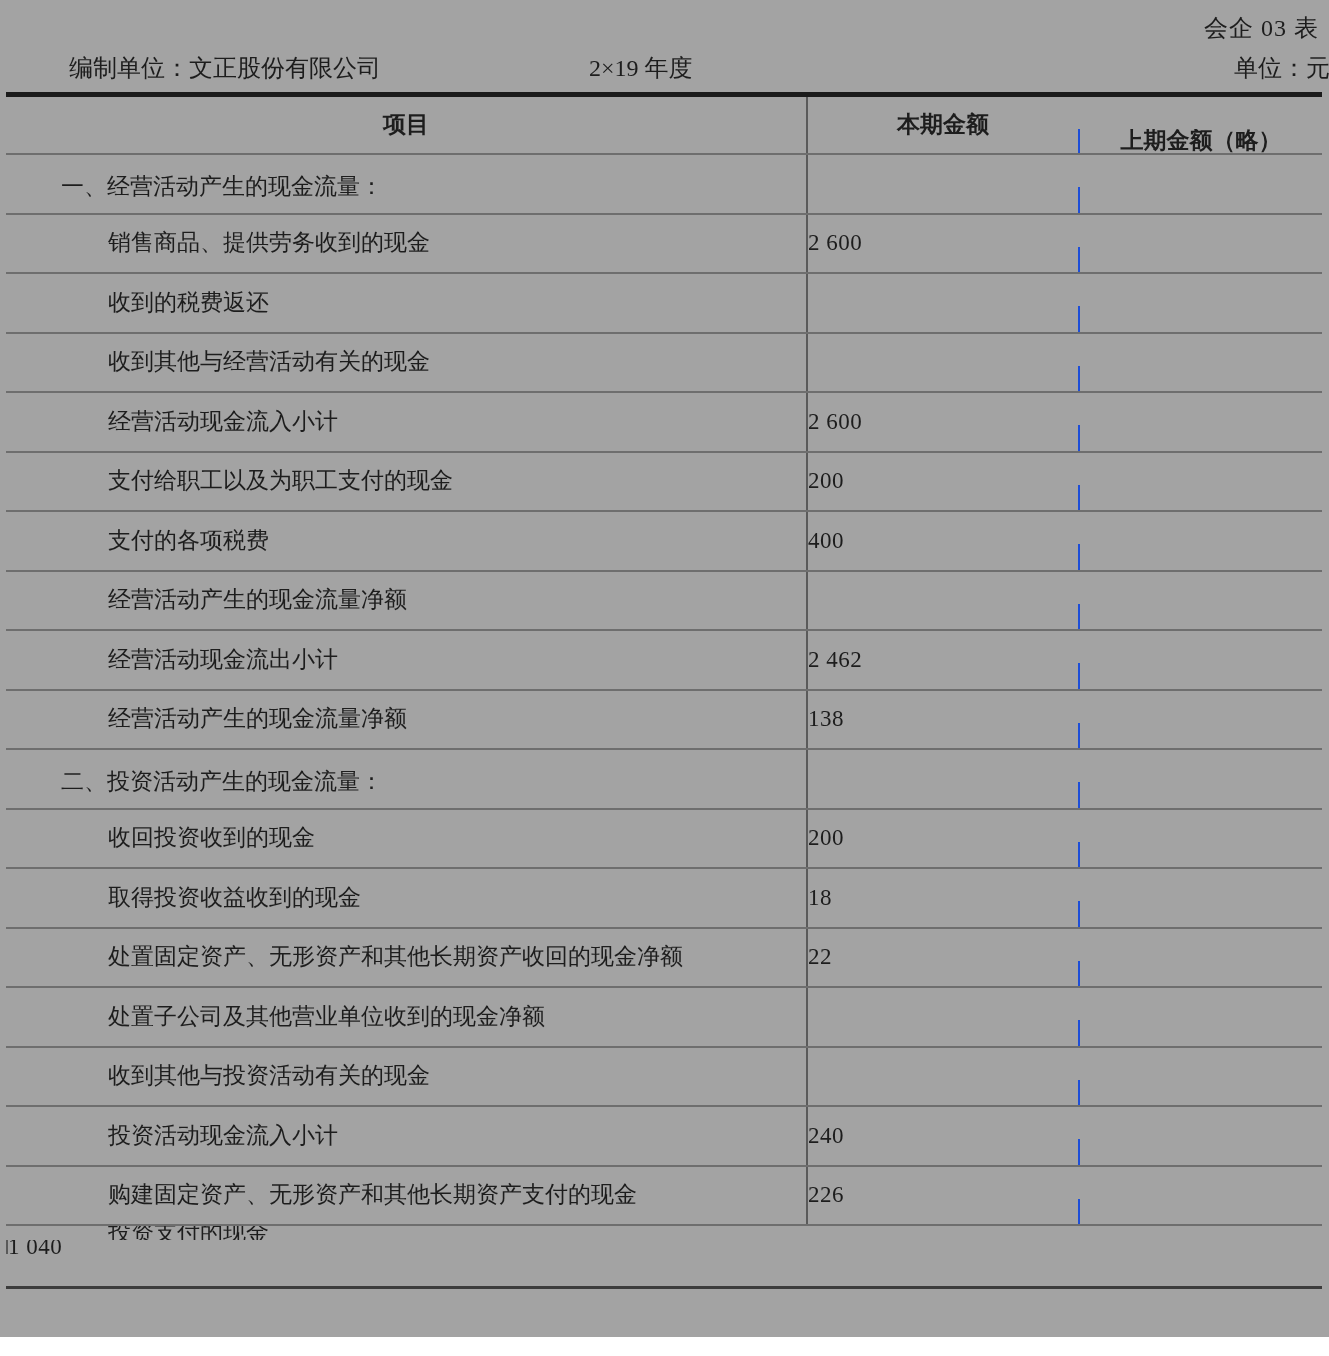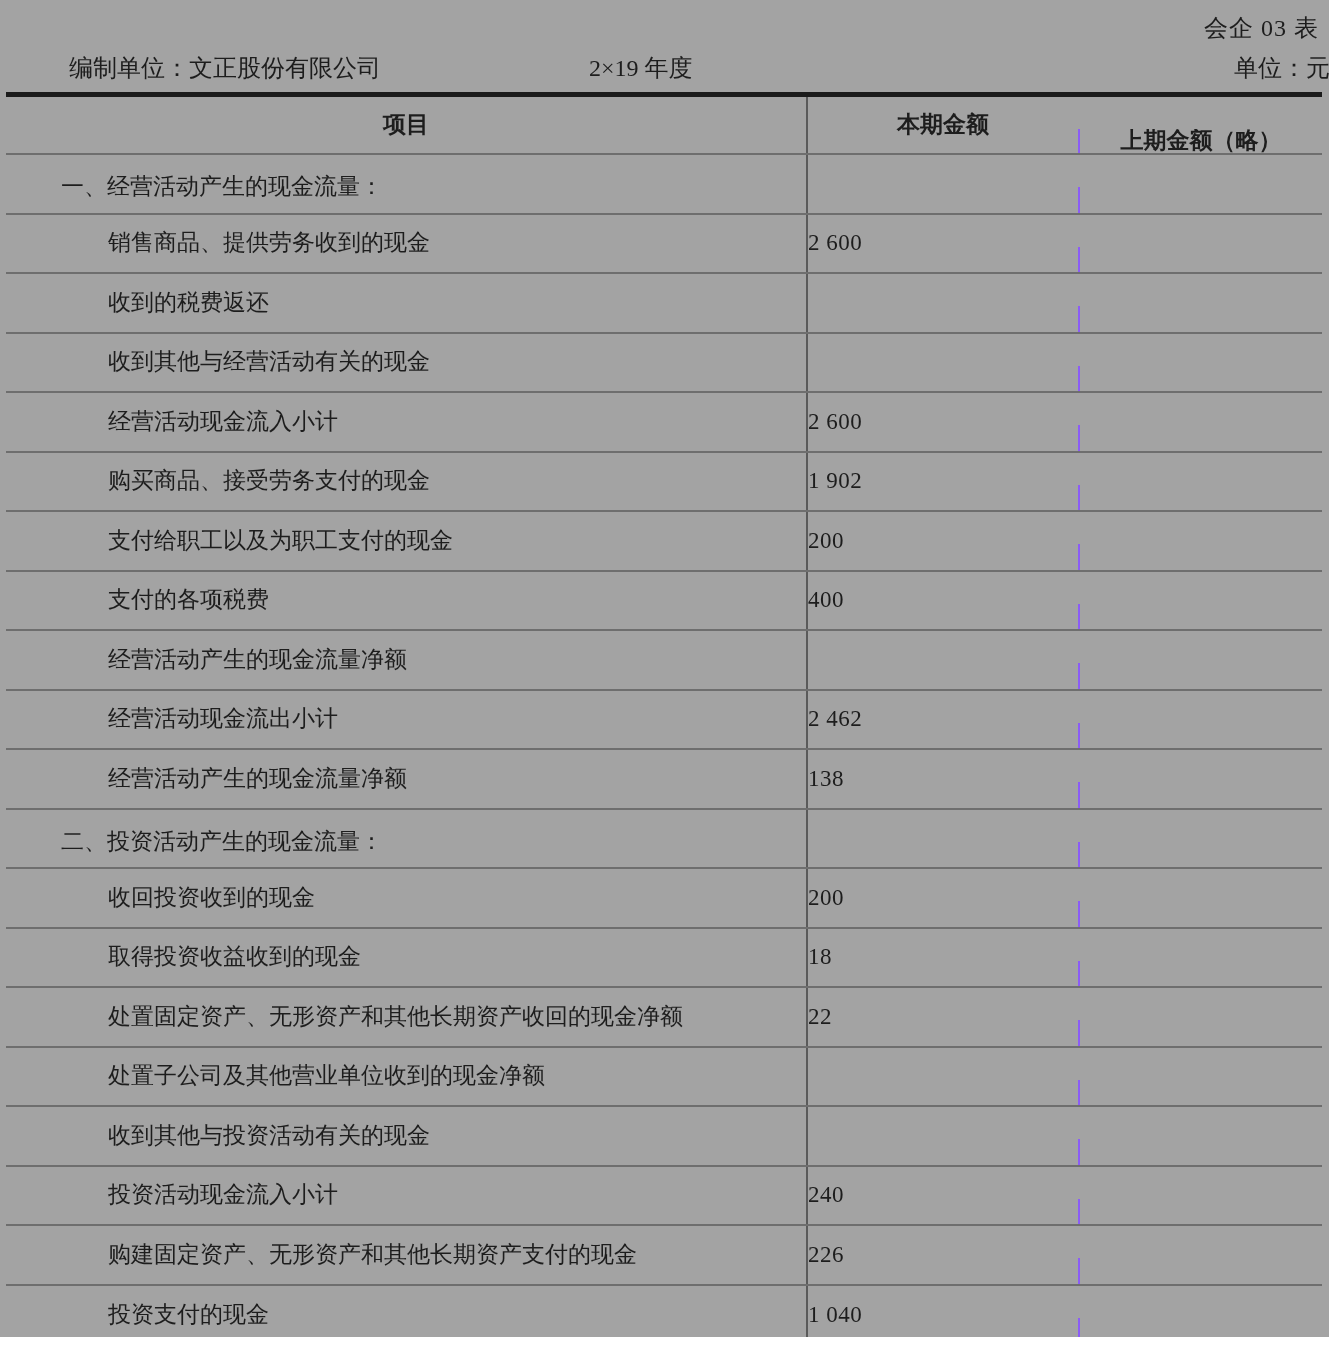--- a/index.html
+++ b/index.html
@@ -44,32 +44,32 @@
     width: 1316px;
     border-top: 5px solid #1b1b1b;
     border-bottom: 3px solid #3c3c3c;
   }
   .row {
     display: flex;
     align-items: stretch;
     height: 59.5px;
     border-bottom: 2px solid #6e6e6e;
   }
-  .row:last-child { border-bottom: none; }
+  .row:last-child { border-bottom: none; flex-direction: column; }
   .cell {
     display: flex;
     align-items: center;
     font-size: 23px;
     line-height: 1.2;
     overflow: hidden;
     white-space: nowrap;
   }
   .col-item    { width: 800px; }
   .col-current { width: 272px; border-left: 2px solid #5a5a5a; justify-content: flex-start; padding-right: 62px; }
-  .col-prior   { width: 244px; border-left: 2px solid #8b5cf6; justify-content: center; margin-top: 32px; }
+  .col-prior   { width: 244px; border-left: 2px solid #1d4ed8; justify-content: center; margin-top: 32px; }
   .thead .cell { font-weight: bold; justify-content: center; padding-right: 0; }
   .thead { height: 58px; }
   .body-row .col-item { padding-left: 102px; }
   .body-row.section .col-item { padding-left: 55px; margin-top: 7px; }
   .num { letter-spacing: 0.5px; }
 </style>
 </head>
 <body>
 
 <div class="sheet">
@@ -142,31 +142,20 @@
             <span>经营活动现金流入小计</span>
           </div>
     <div class="cell col-current num">
             <span>2 600</span>
           </div>
     <div class="cell col-prior num">
             <span></span>
           </div>
   </div>
 
-  <div class="row body-row">
-    <div class="cell col-item">
-            <span>购买商品、接受劳务支付的现金</span>
-          </div>
-    <div class="cell col-current num">
-            <span>1 902</span>
-          </div>
-    <div class="cell col-prior num">
-            <span></span>
-          </div>
-  </div>
 
   <div class="row body-row">
     <div class="cell col-item">
             <span>支付给职工以及为职工支付的现金</span>
           </div>
     <div class="cell col-current num">
             <span>200</span>
           </div>
     <div class="cell col-prior num">
             <span></span>

